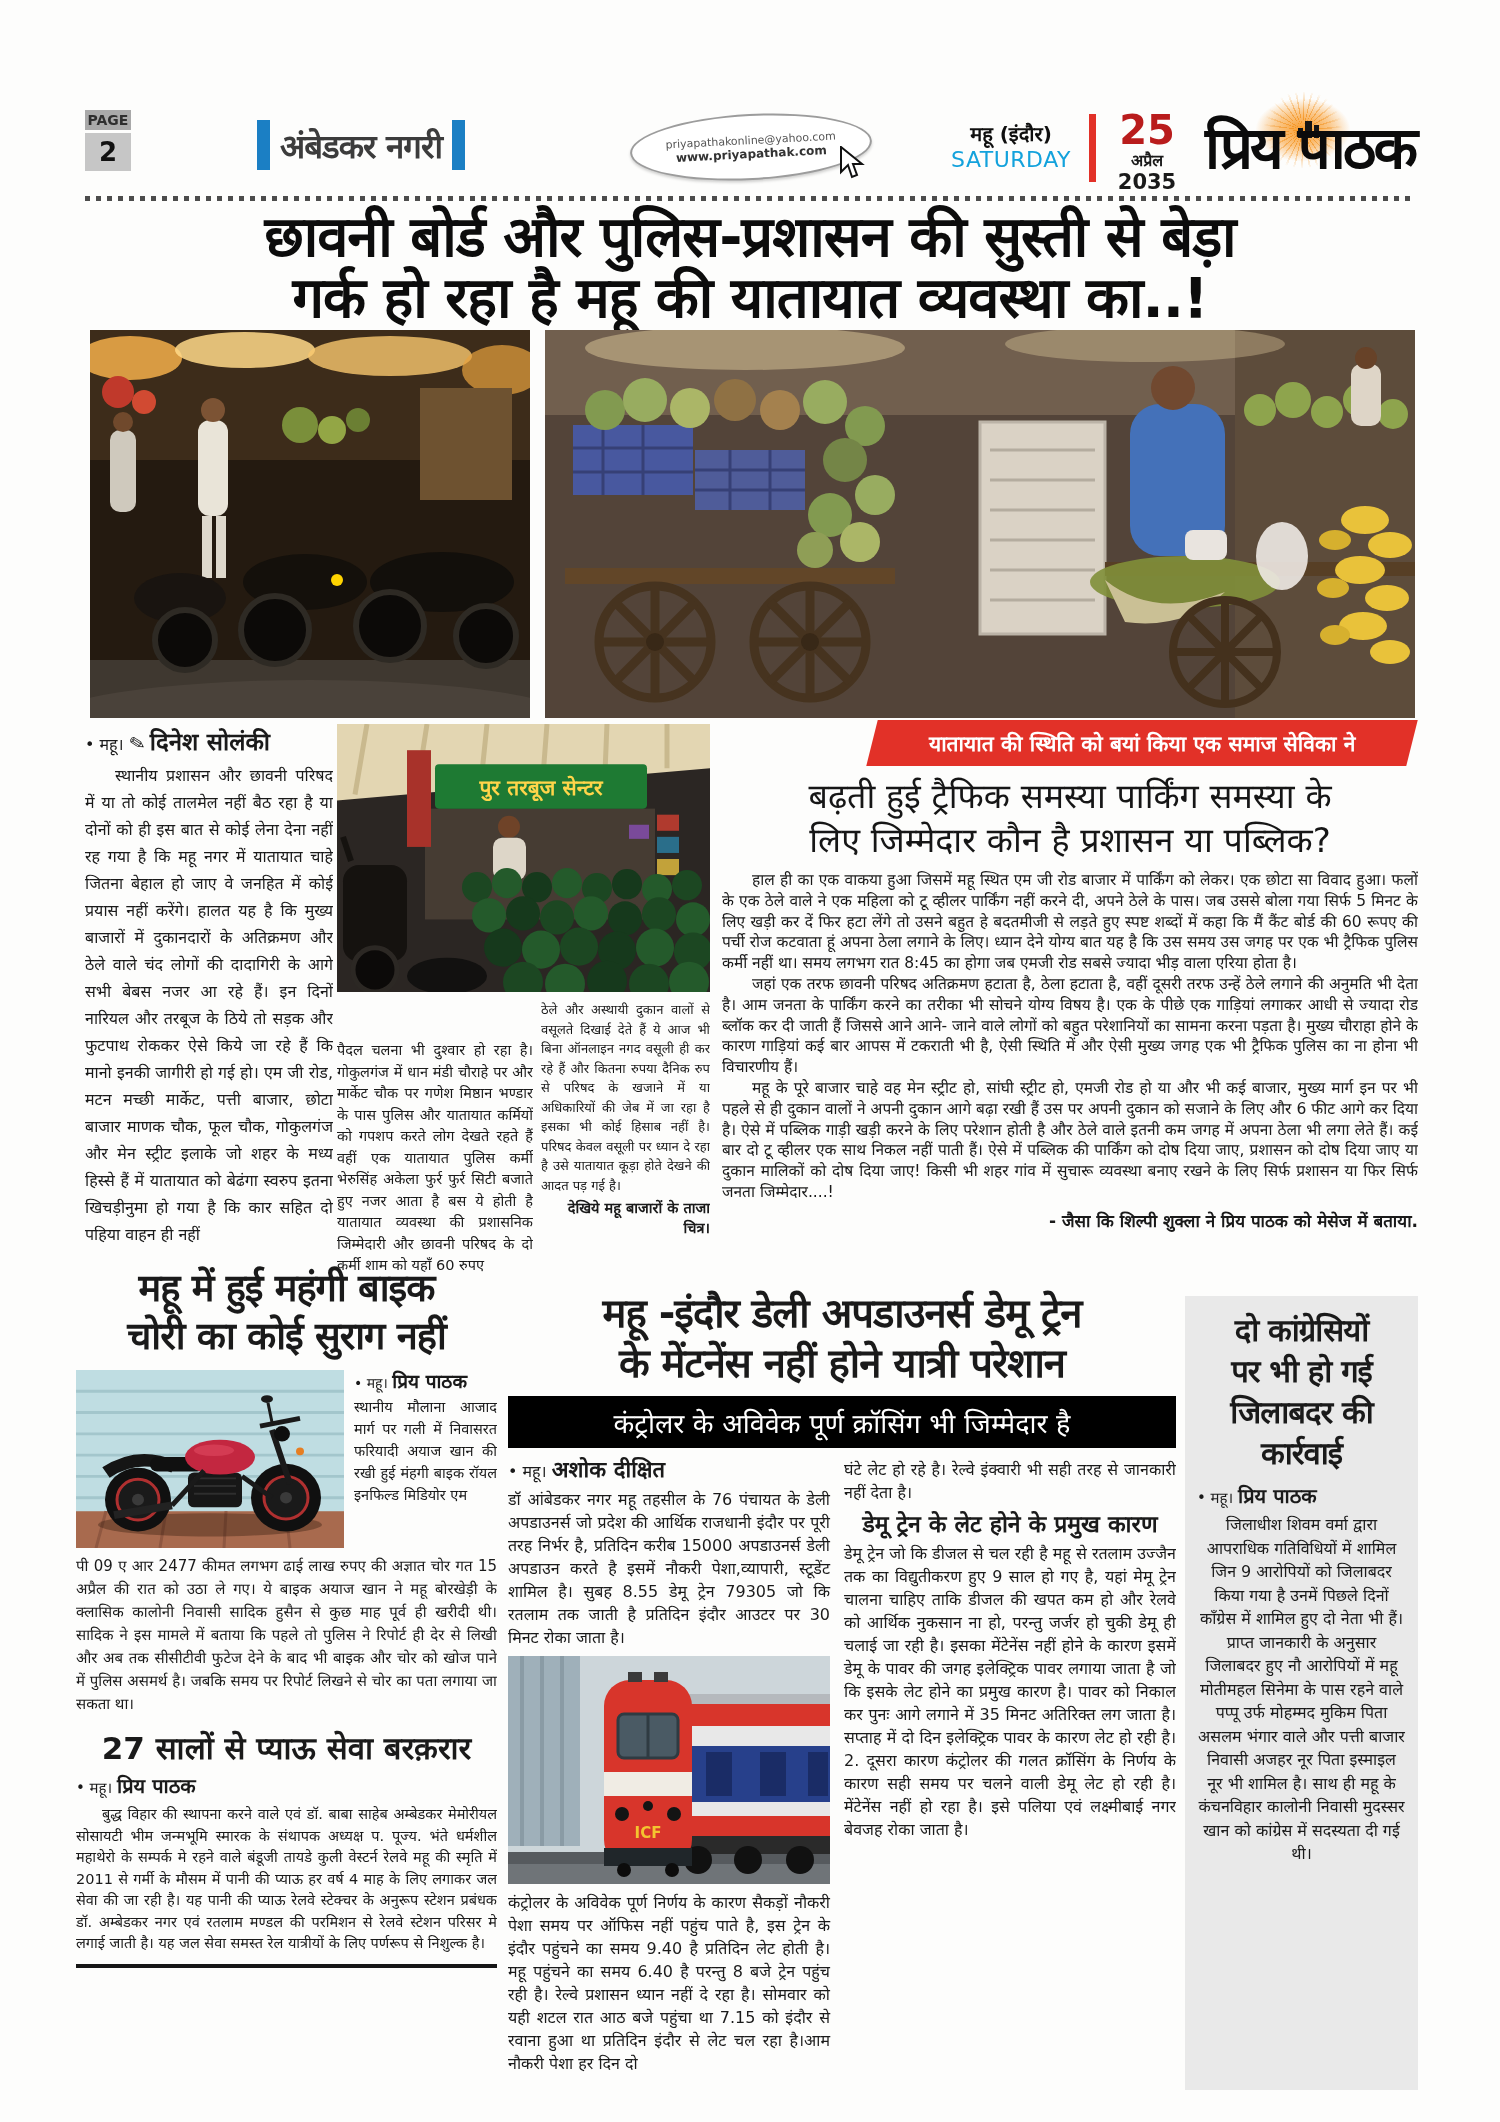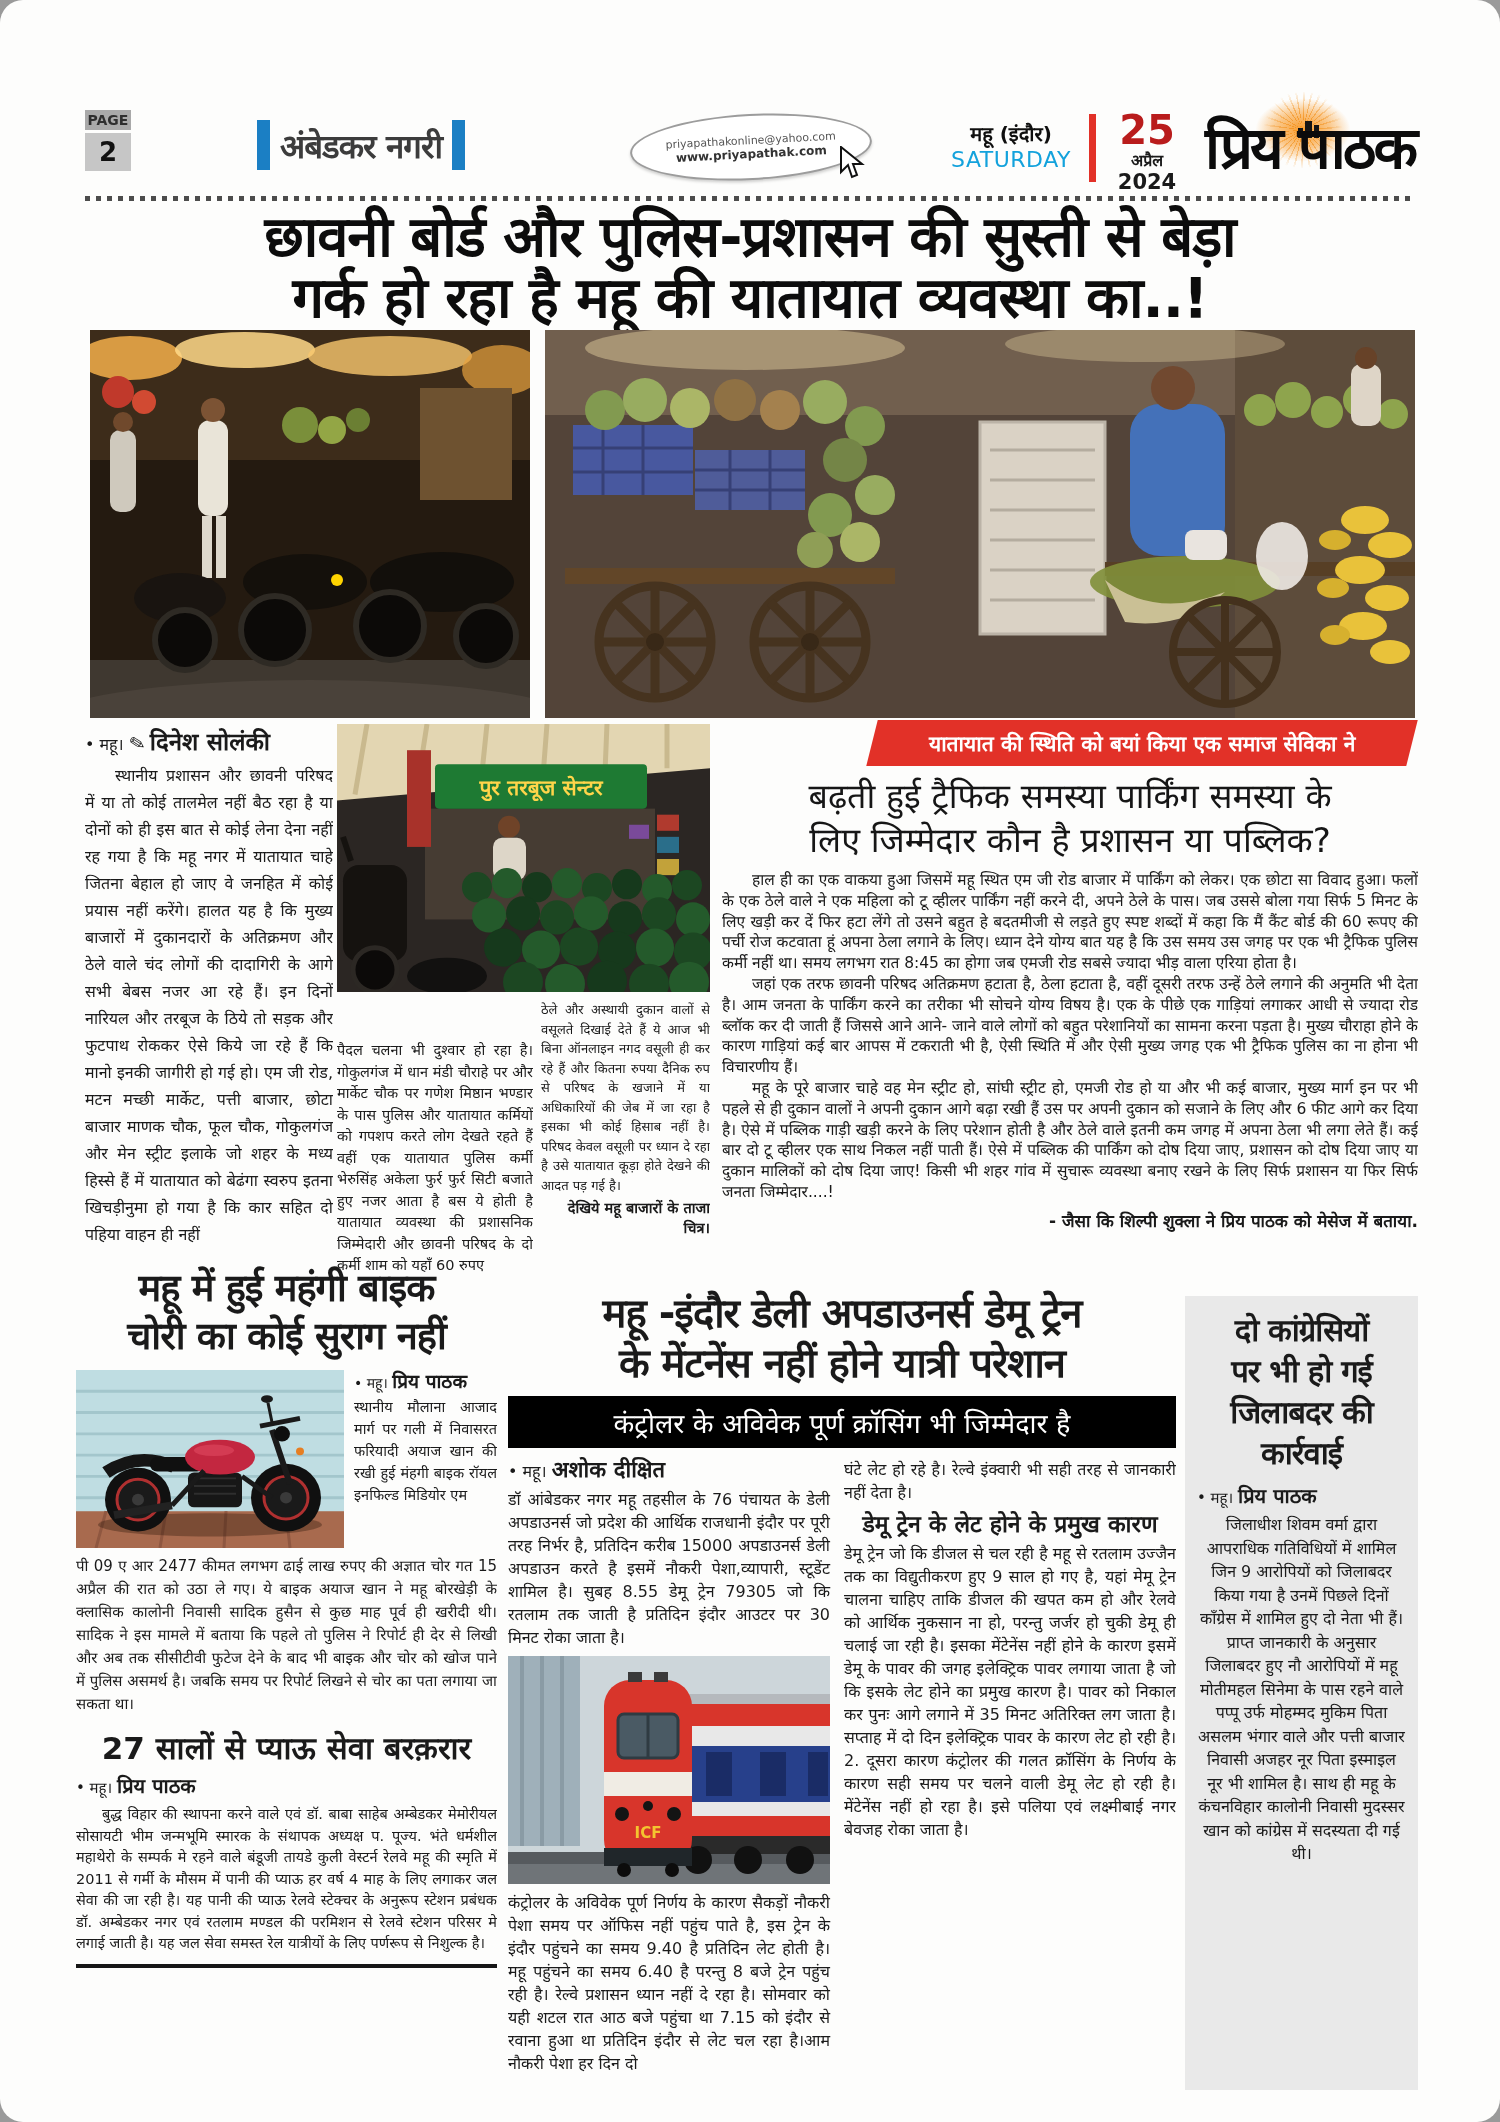--- a/index.html
+++ b/index.html
@@ -1,17 +1,17 @@
 <!DOCTYPE html>
 <html><head>
 <meta charset="utf-8">
 <style>
   html,body{margin:0;padding:0;background:#9a9a9a;}
   .page{position:relative;width:1500px;height:2122px;margin:0 auto;background:#fdfdfc;
-        font-family:"DejaVu Sans",sans-serif;color:#1a1a1a;overflow:hidden;border-radius:23px;}
+        font-family:"DejaVu Sans",sans-serif;color:#1a1a1a;overflow:hidden;}
   .abs{position:absolute;}
   .ml{white-space:pre-line;}
 
   
   #header{left:85px;top:104px;width:1330px;height:88px;}
   .page-box{position:absolute;left:0;top:6px;width:46px;}
   .page-box .lbl{background:#a9a9a9;color:#2e2e2e;font-weight:bold;font-size:14px;text-align:center;padding:2px 0;margin-bottom:3px;}
   .page-box .num{background:#c6c6c6;color:#111;font-weight:bold;font-size:26px;text-align:center;height:38px;line-height:38px;}
   .section-tag{position:absolute;left:172px;top:16px;display:flex;align-items:center;gap:10px;}
   .brk{width:10px;height:50px;border-left:13px solid #1b7fc4;border-top:8px solid #1b7fc4;border-bottom:8px solid #1b7fc4;box-sizing:border-box;}
@@ -137,21 +137,21 @@
         </svg>
     </div>
     <div class="city-day">
       <div class="city">महू (इंदौर)</div>
       <div class="day">SATURDAY</div>
     </div>
     <div class="red-bar"></div>
     <div class="date-block">
       <div class="d">25</div>
       <div class="m">अप्रैल</div>
-      <div class="y">2024</div>
+      <div class="y">2035</div>
     </div>
     <div class="masthead">
       <div class="sunburst"></div>
       <div class="skyline">
           <span style="height:10px"></span>
           <span style="height:17px;width:7px"></span>
           <span style="height:13px"></span>
         </div>
       <div class="masthead-text">प्रिय पाठक</div>
     </div>

